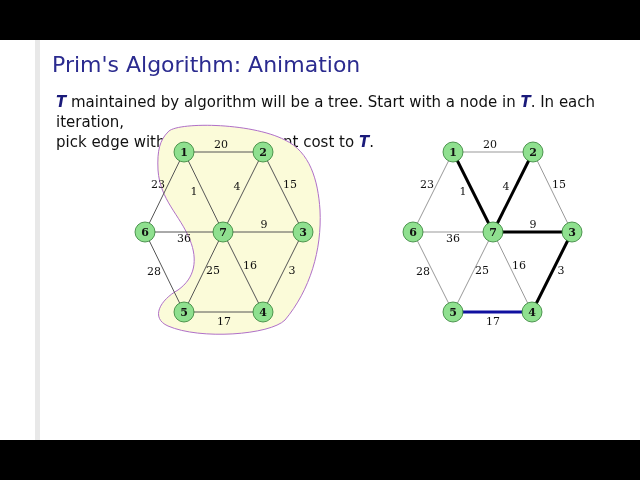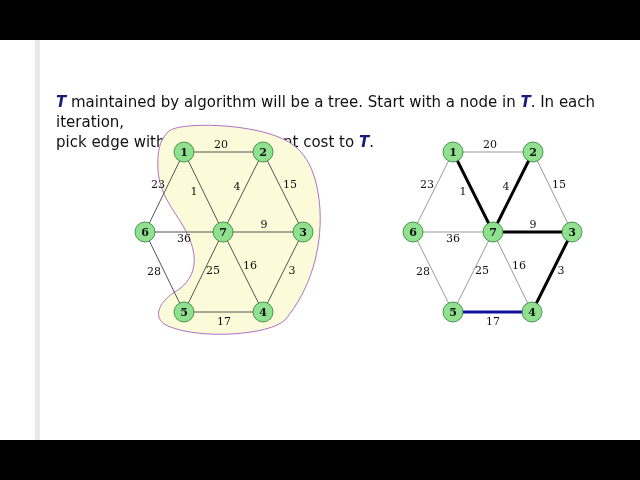--- a/index.html
+++ b/index.html
@@ -11,20 +11,21 @@
   .tvar { color:#1a1a7a; font-weight:bold; font-style:italic; }
   .page-num { position:absolute; left:2px; top:408px; font-size:10px; color:#222; font-family:"DejaVu Serif", serif;font-style:italic; }
   svg text { font-family:"DejaVu Serif", serif; }
   .graph { position:absolute; left:0; top:0; }
 </style>
 </head>
 <body>
 
 <div class="slide">
   <div class="left-bar"></div>
+  <div class="title">Prim's Algorithm: Animation</div>
   <div class="body-text">
     <div>
       <span class="tvar">T</span><span> maintained by algorithm will be a tree. Start with a node in </span><span class="tvar">T</span><span>. In each iteration,</span>
     </div>
     <div>
       <span>pick edge with least attachment cost to </span><span class="tvar">T</span><span>.</span>
     </div>
   </div>
 
   <svg class="graph" width="640" height="400">

